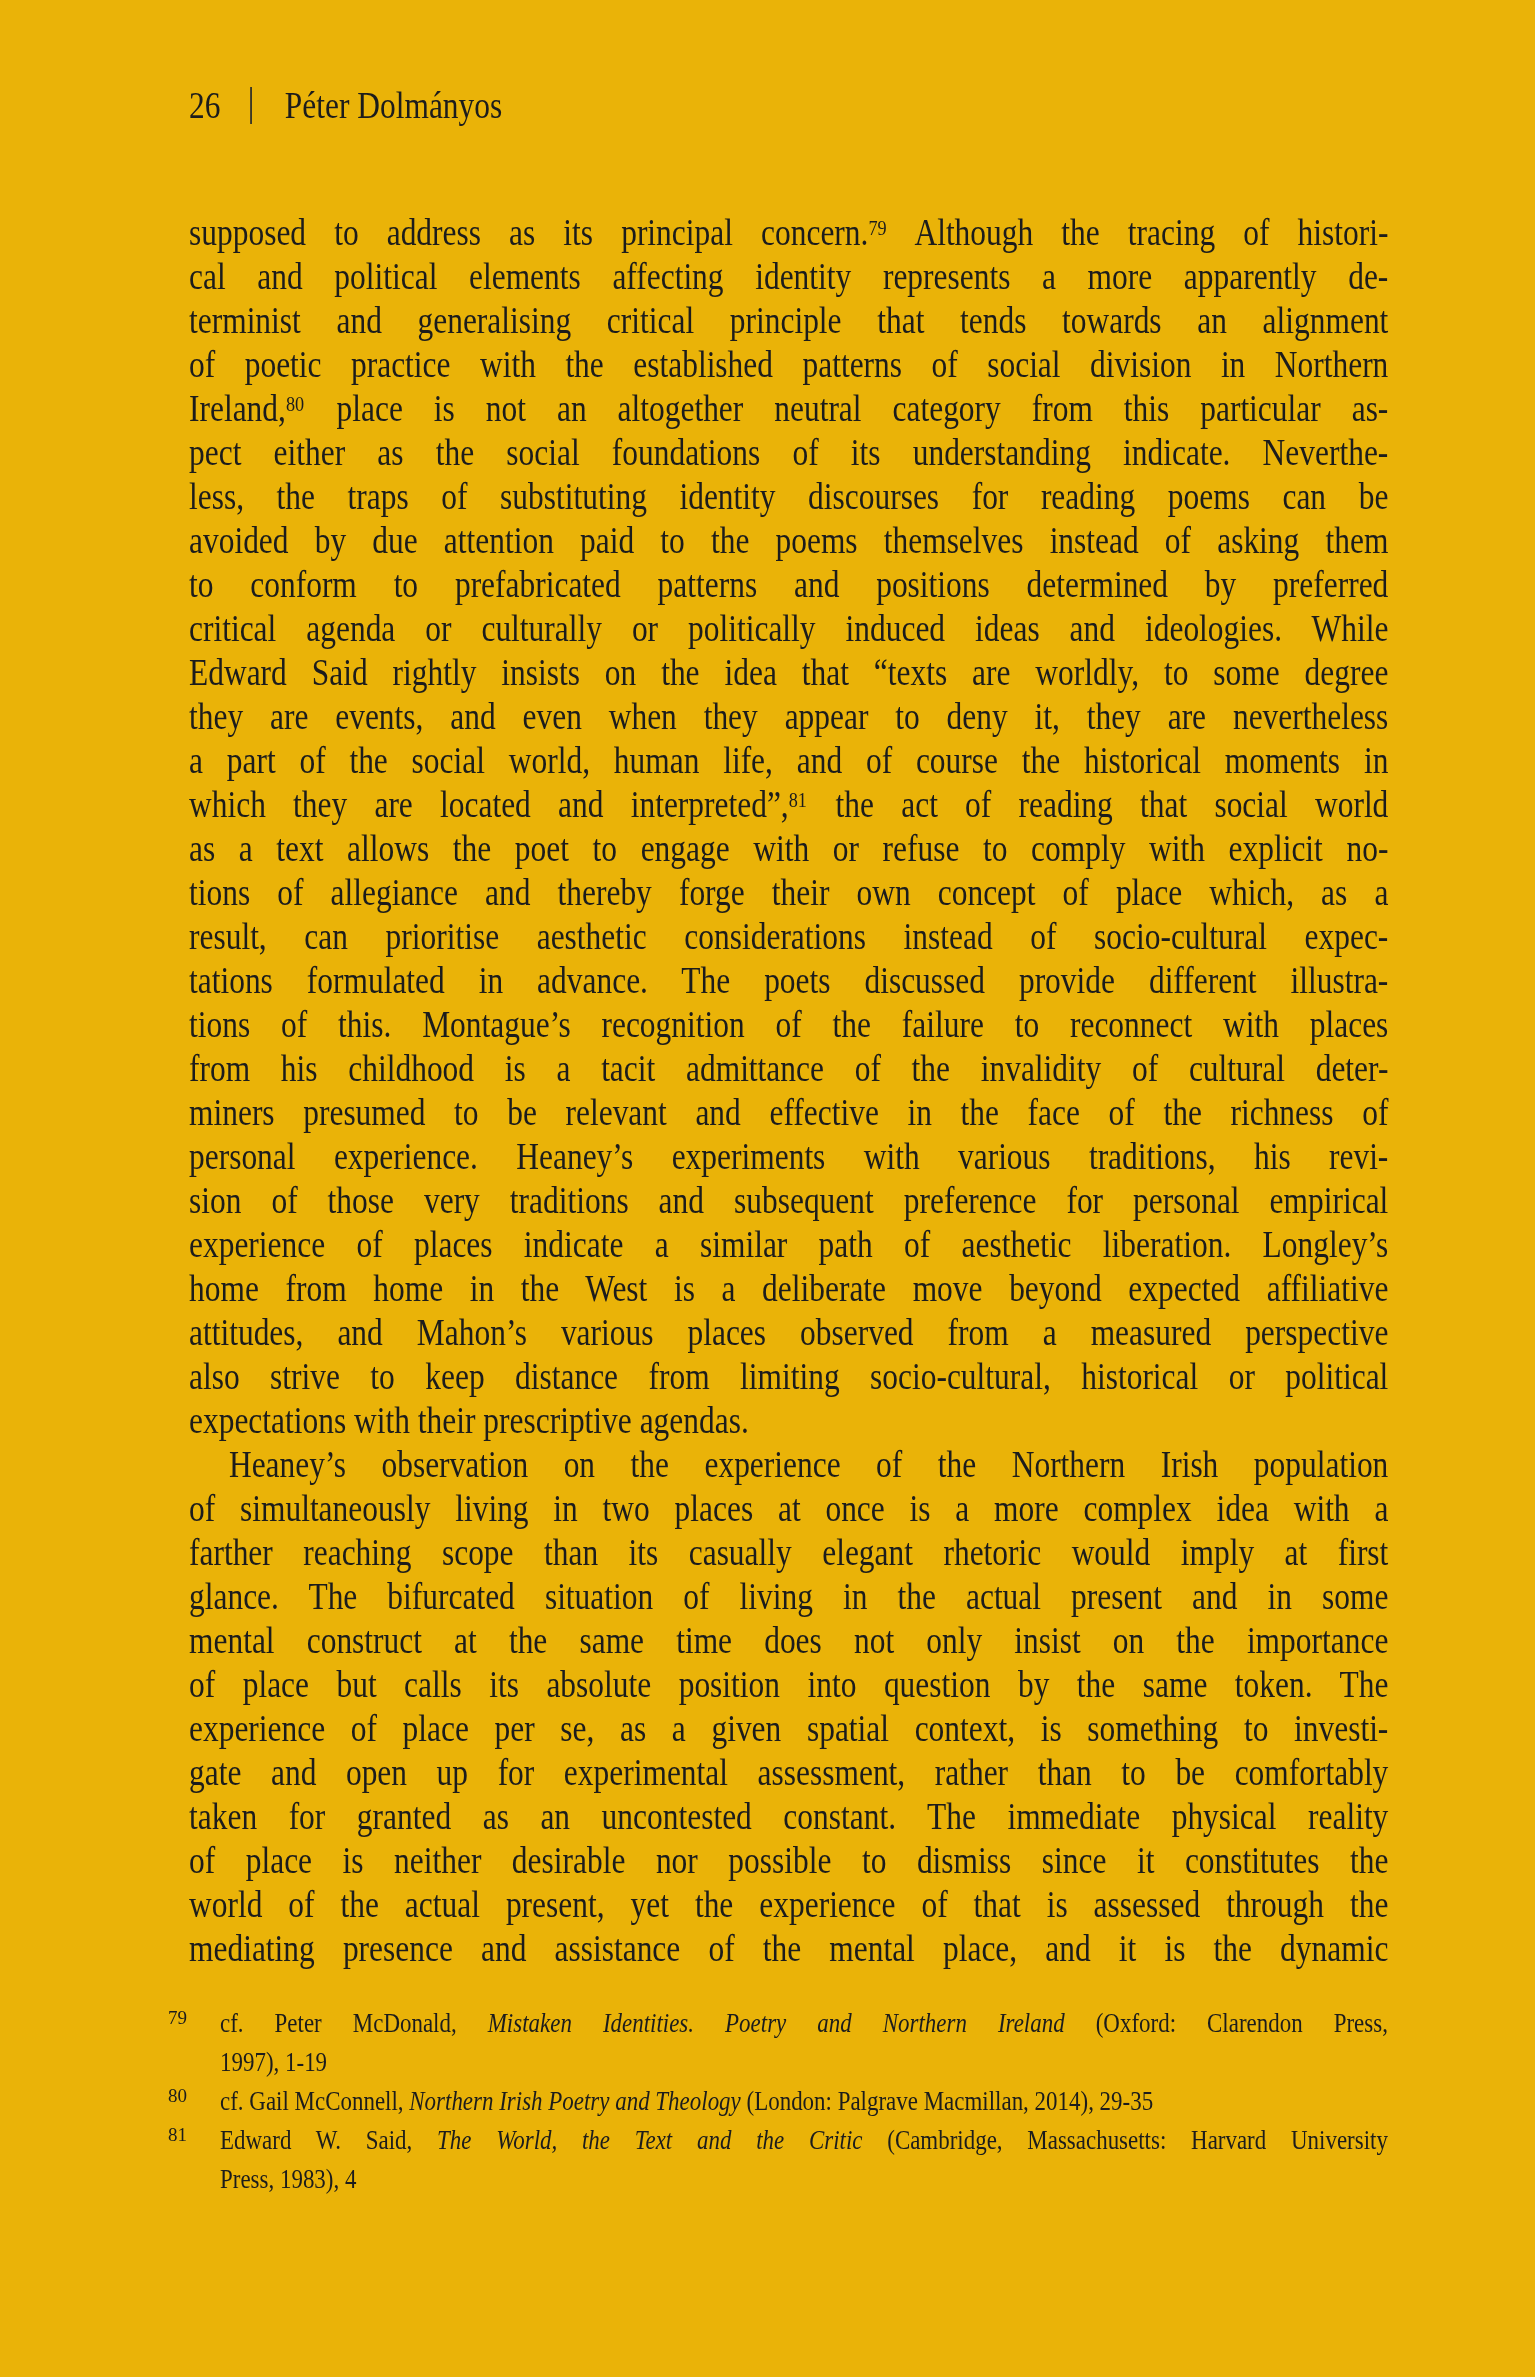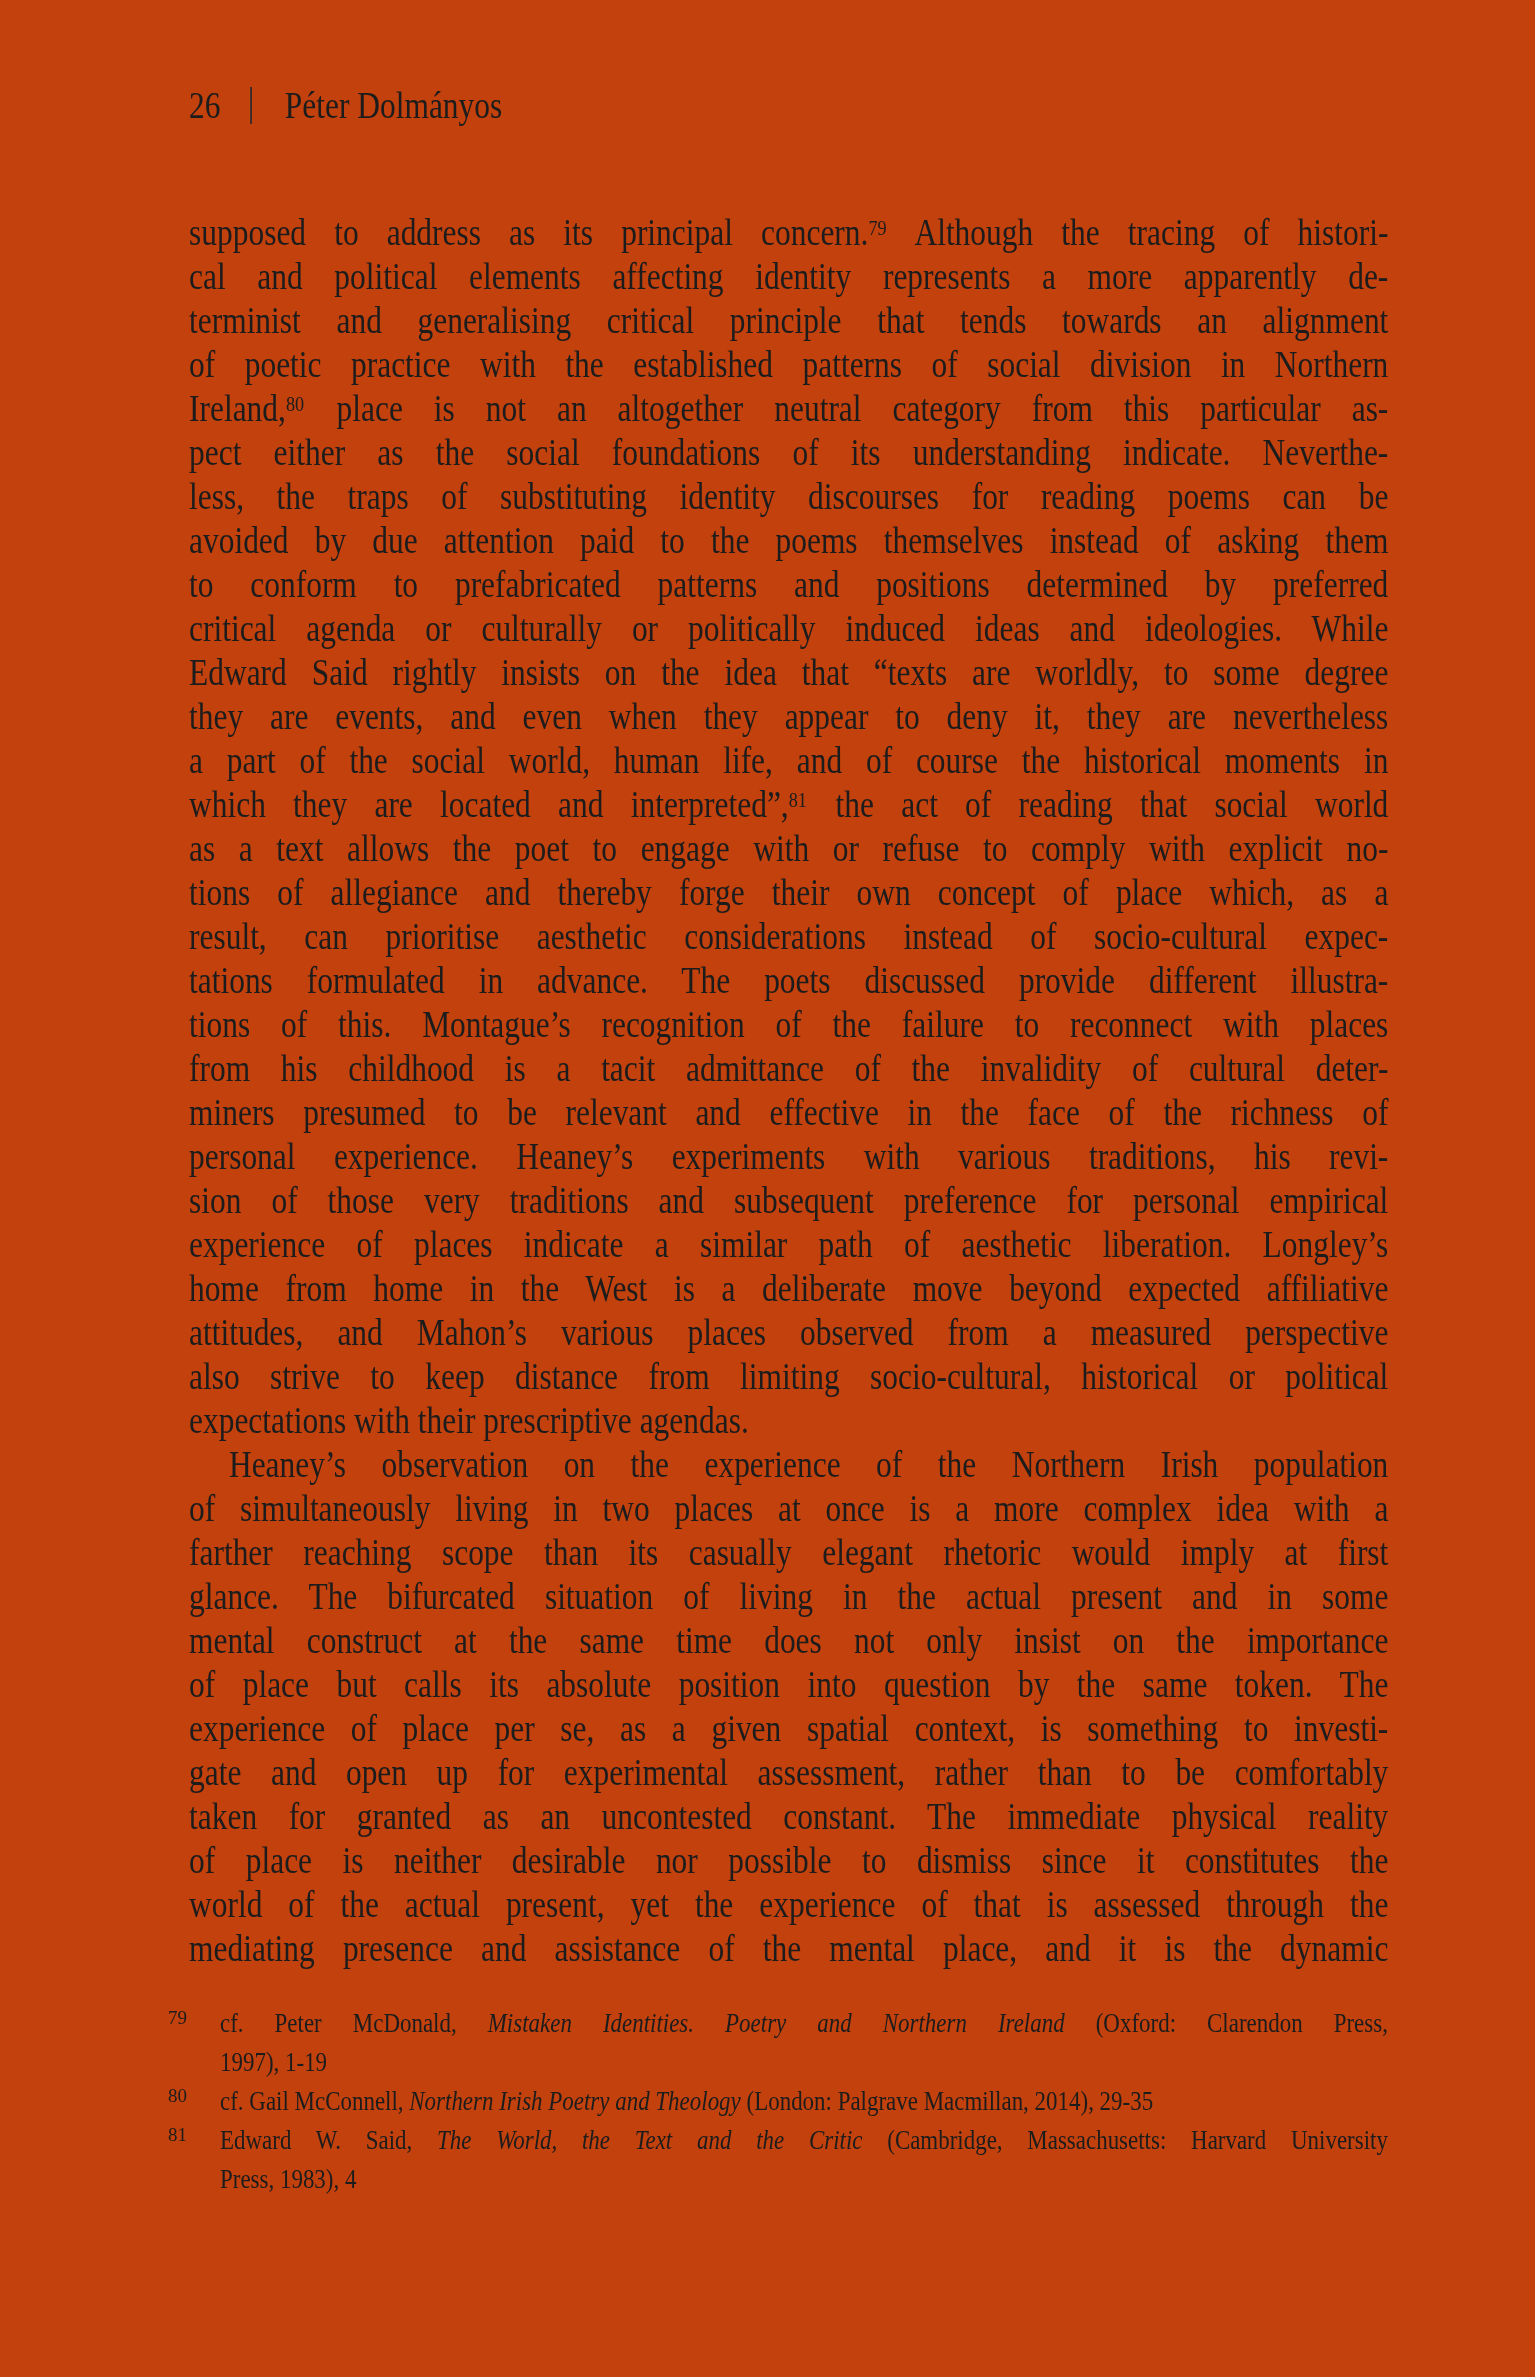--- a/index.html
+++ b/index.html
@@ -1,19 +1,19 @@
 <!DOCTYPE html>
 <html style="font-size:13.4px"><head>
 <meta charset="utf-8">
 <style>
   html,body { margin:0; padding:0; background:#e8e8e8; }
   .page {
     position: relative;
     width: 1536px; height: 2377px;
-    background: #c2410c;
+    background: #eab308;
     color: #1c1c1c;
     font-family: "Liberation Serif", "DejaVu Serif", serif;
     overflow: hidden;
     margin: 0 auto;
   }
   
   .header {
     position: absolute; left: 189px; top: 84px;
     display: flex; align-items: center;
     font-size: 37px;

